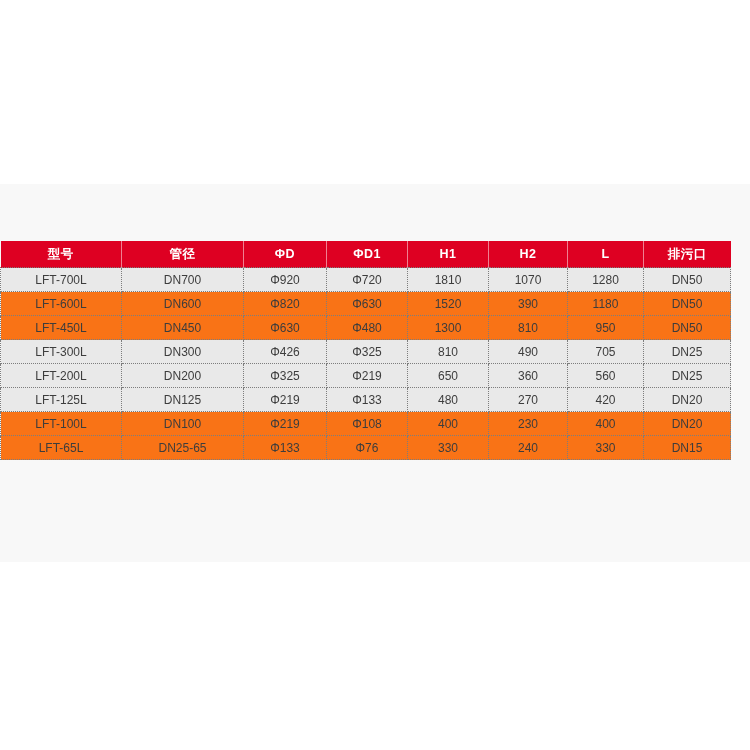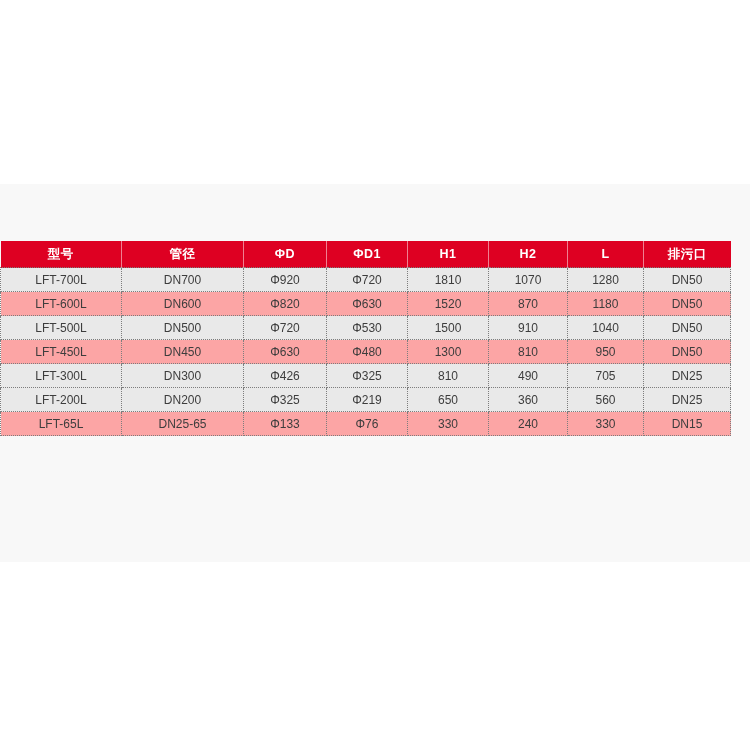--- a/index.html
+++ b/index.html
@@ -53,21 +53,21 @@
   table.spec tbody td {
     height: 23px;
     padding: 0;
     font-size: 12px;
     color: #3d3d3d;
     text-align: center;
     vertical-align: middle;
     border: 1px dotted #7d7d7d;
   }
   table.spec tbody tr.row-odd td  { background: #e9e9e9; }
-  table.spec tbody tr.row-even td { background: #fca5a5; }
+  table.spec tbody tr.row-even td { background: #f97316; }
 </style>
 </head>
 <body>
 
 <div class="page">
   <div class="section-band"></div>
   <div class="table-wrap">
     <table class="spec">
       <colgroup>
         <col style="width:121px">
@@ -101,32 +101,22 @@
             <td>1070</td>
             <td>1280</td>
             <td>DN50</td>
           </tr>
           <tr class="row-even">
             <td>LFT-600L</td>
             <td>DN600</td>
             <td>Φ820</td>
             <td>Φ630</td>
             <td>1520</td>
-            <td>870</td>
+            <td>390</td>
             <td>1180</td>
-            <td>DN50</td>
-          </tr>
-          <tr class="row-odd">
-            <td>LFT-500L</td>
-            <td>DN500</td>
-            <td>Φ720</td>
-            <td>Φ530</td>
-            <td>1500</td>
-            <td>910</td>
-            <td>1040</td>
             <td>DN50</td>
           </tr>
           <tr class="row-even">
             <td>LFT-450L</td>
             <td>DN450</td>
             <td>Φ630</td>
             <td>Φ480</td>
             <td>1300</td>
             <td>810</td>
             <td>950</td>
@@ -145,20 +135,40 @@
           <tr class="row-odd">
             <td>LFT-200L</td>
             <td>DN200</td>
             <td>Φ325</td>
             <td>Φ219</td>
             <td>650</td>
             <td>360</td>
             <td>560</td>
             <td>DN25</td>
           </tr>
+          <tr class="row-odd">
+            <td>LFT-125L</td>
+            <td>DN125</td>
+            <td>Φ219</td>
+            <td>Φ133</td>
+            <td>480</td>
+            <td>270</td>
+            <td>420</td>
+            <td>DN20</td>
+          </tr>
+          <tr class="row-even">
+            <td>LFT-100L</td>
+            <td>DN100</td>
+            <td>Φ219</td>
+            <td>Φ108</td>
+            <td>400</td>
+            <td>230</td>
+            <td>400</td>
+            <td>DN20</td>
+          </tr>
           <tr class="row-even">
             <td>LFT-65L</td>
             <td>DN25-65</td>
             <td>Φ133</td>
             <td>Φ76</td>
             <td>330</td>
             <td>240</td>
             <td>330</td>
             <td>DN15</td>
           </tr>

